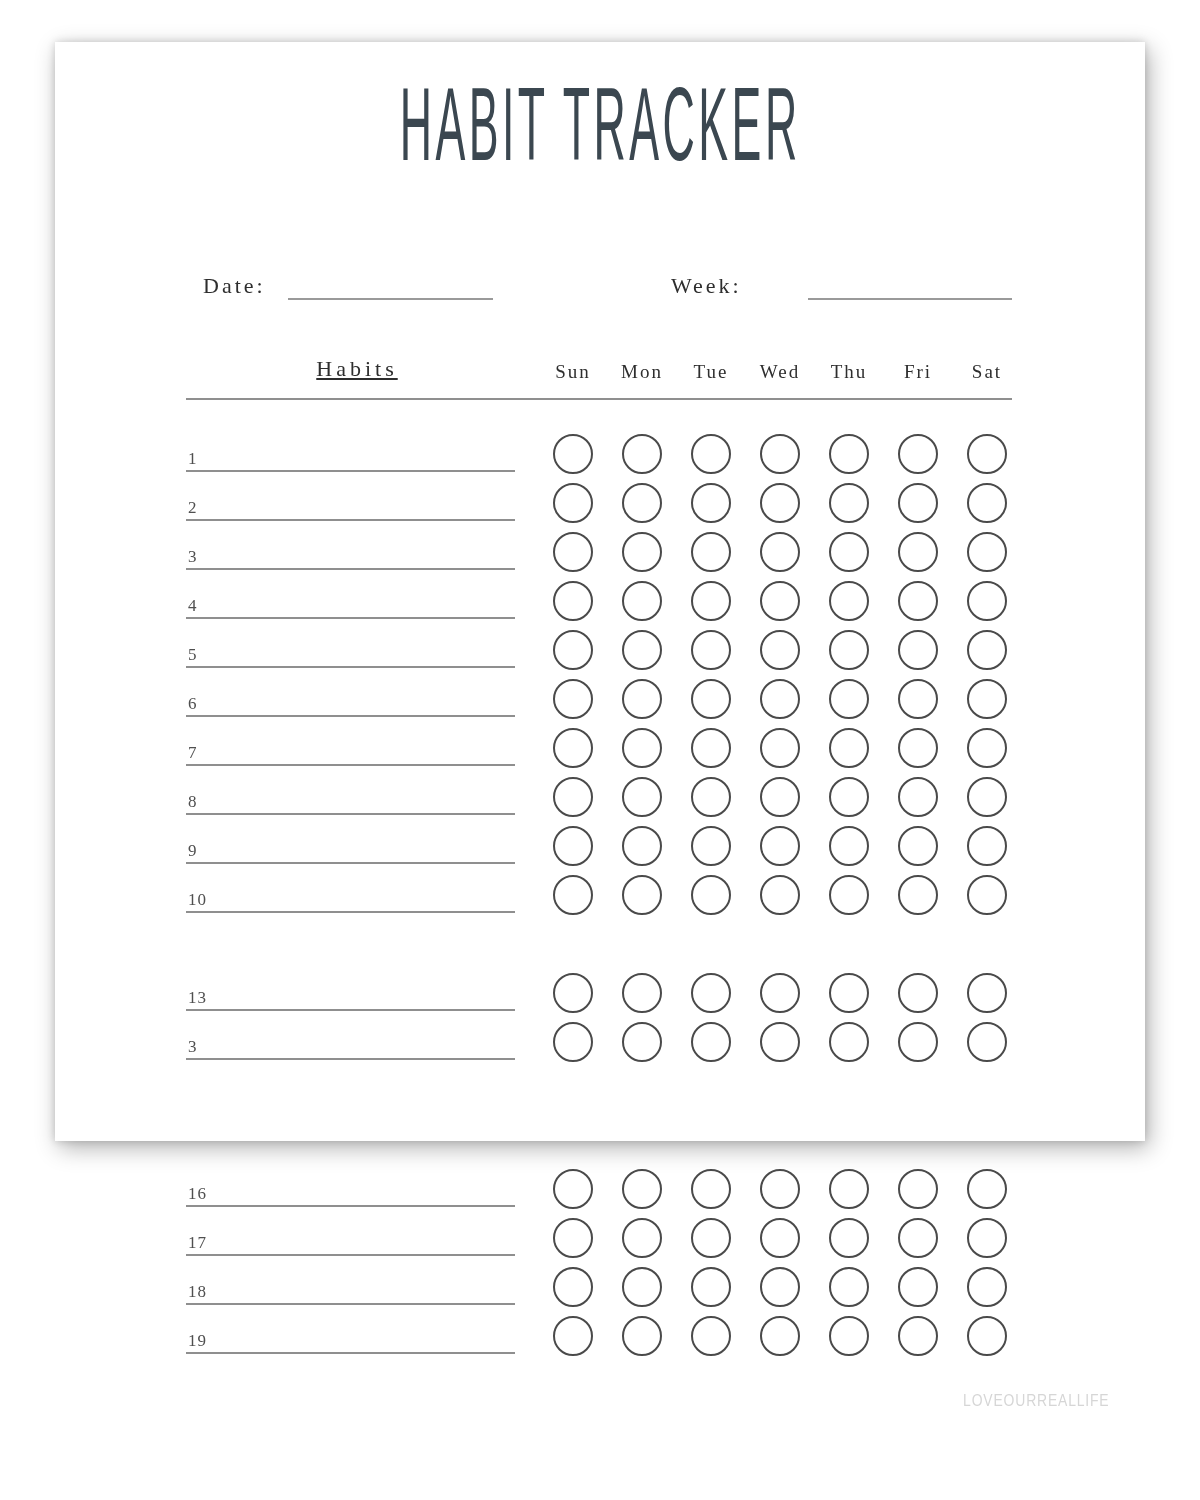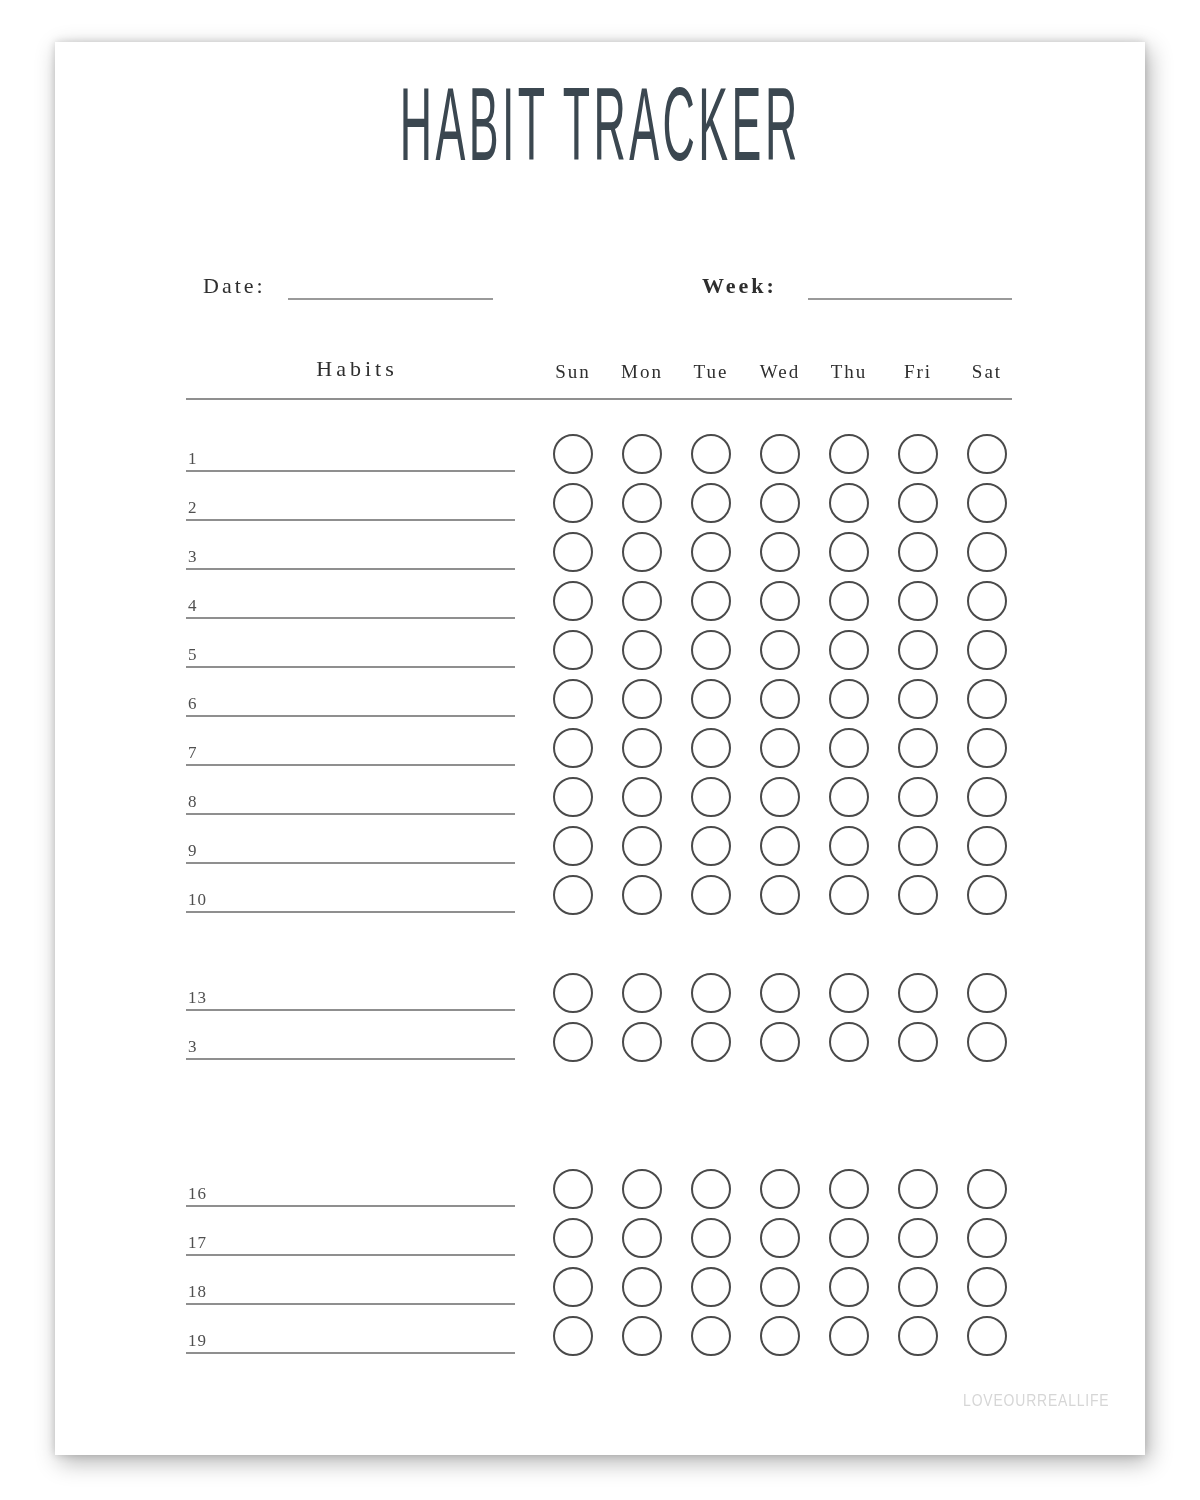--- a/index.html
+++ b/index.html
@@ -17,21 +17,21 @@
     --number-color: #4f4f4f;
     --line-color: #8f8f8f;
     --circle-color: #4a4a4a;
     --watermark-color: #d6d6d6;
   }
   .paper {
     position: absolute;
     left: 55px;
     top: 42px;
     width: 1090px;
-    height: 1413px;
+    height: 1099px;
     background: #ffffff;
     box-shadow: 0 0 8px rgba(0,0,0,0.16), 4px 7px 22px rgba(0,0,0,0.30);
   }
   
   .title-wrap {
     position: absolute;
     left: 0;
     top: 22px;
     width: 100%;
     height: 120px;
@@ -52,41 +52,42 @@
   
   .field-label {
     position: absolute;
     font-size: 22px;
     letter-spacing: 3px;
     color: var(--label-color);
     line-height: 24px;
     top: 232px;
   }
   .field-label.date { left: 148px; }
-  .field-label.week { left: 647px; font-weight: bold; }
+  .field-label.week { left: 616px; }
   .blank-line {
     position: absolute;
     top: 232px;
     height: 24px;
     border-bottom: 2px solid #9a9a9a;
     font-size: 20px;
     color: var(--label-color);
   }
   .blank-line.date { left: 233px; width: 205px; }
   .blank-line.week { left: 753px; width: 204px; }
   
   .habits-header {
     position: absolute;
     top: 314px;
     left: 222px;
     width: 160px;
     text-align: center;
     font-size: 22px;
     letter-spacing: 4px;
     color: var(--label-color);
+    text-decoration: underline;
   }
   .day-headers { position: absolute; inset: 0; pointer-events: none; }
   .day-label {
     position: absolute;
     top: 319px;
     width: 68px;
     text-align: center;
     font-size: 19px;
     letter-spacing: 2px;
     color: var(--label-color);

